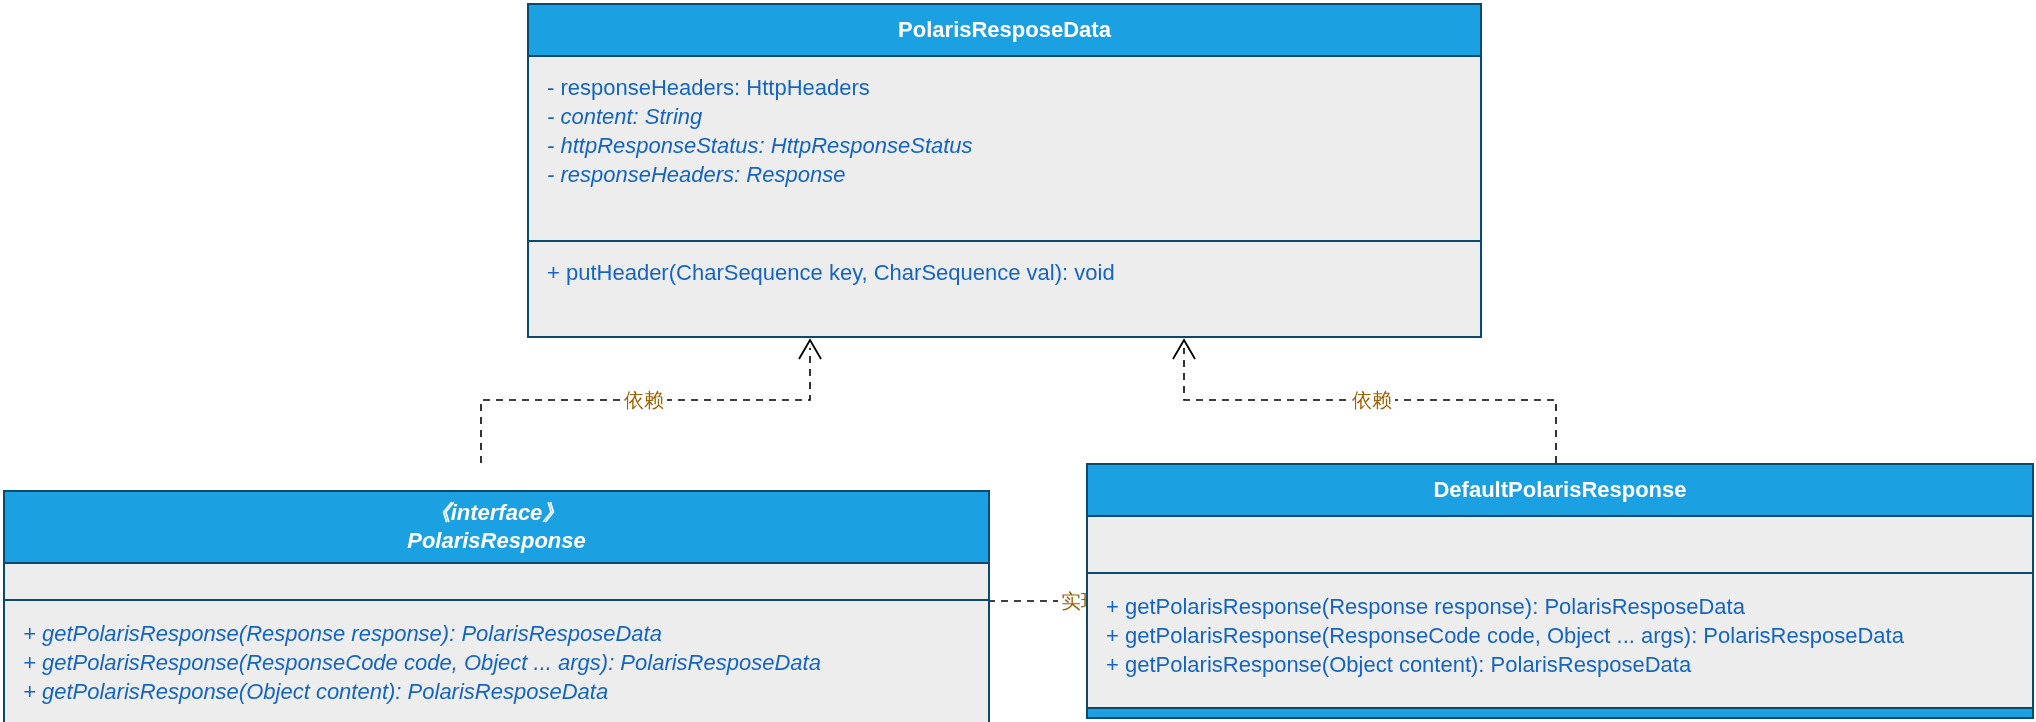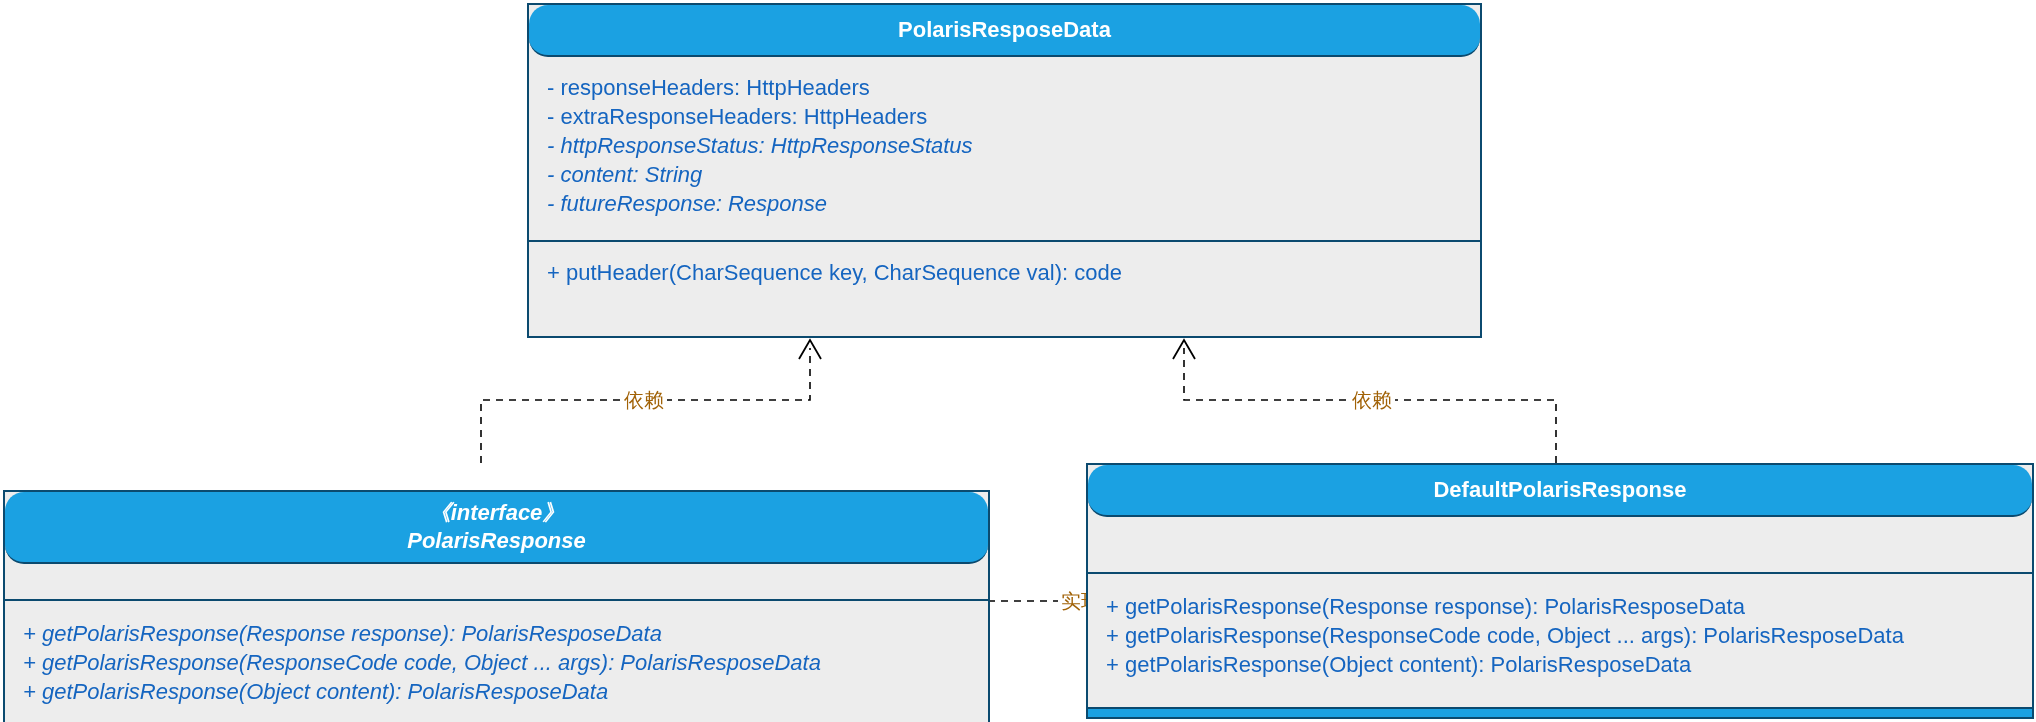--- a/index.html
+++ b/index.html
@@ -24,21 +24,20 @@
     border-bottom: 2px solid #0b4a6f;
     color: #ffffff;
     font-weight: bold;
     font-size: 22px;
     line-height: 28px;
     display: flex;
     flex-direction: column;
     align-items: center;
     justify-content: center;
     flex: 0 0 auto;
-    border-radius: 19px;
   }
   .uml-section {
     padding: 16px 18px 8px 18px;
     font-size: 22px;
     line-height: 29px;
     color: #1565c0;
     flex: 0 0 auto;
     white-space: nowrap;
     overflow: hidden;
   }
@@ -96,28 +95,27 @@
   <div class="edge-label" style="left:644px; top:400px;">依赖</div>
   <div class="edge-label" style="left:1372px; top:400px;">依赖</div>
   <div class="edge-label" style="left:1081px; top:601px;">实现</div>
 
   <div class="uml-class" style="left:527px; top:3px; width:955px; height:335px;">
     <div class="uml-header" style="height:52px;">
       <div>PolarisResposeData</div>
     </div>
     <div class="uml-section" style="height:183px;">
       <div>- responseHeaders: HttpHeaders</div>
-      <div>- extraResponseHeaders: HttpHeaders</div>
+      <div class="italic">- content: String</div>
       <div class="italic">- httpResponseStatus: HttpResponseStatus</div>
-      <div class="italic">- content: String</div>
-      <div class="italic">- futureResponse: Response</div>
+      <div class="italic">- responseHeaders: Response</div>
     </div>
     <div class="uml-divider"></div>
     <div class="uml-section">
-      <div>+ putHeader(CharSequence key, CharSequence val): code</div>
+      <div>+ putHeader(CharSequence key, CharSequence val): void</div>
     </div>
   </div>
 
   <div class="uml-class" style="left:3px; top:490px; width:987px; height:256px;">
     <div class="uml-header italic" style="height:72px;">
       <div>《interface》</div>
       <div>PolarisResponse</div>
     </div>
     <div class="spacer" style="height:35px;"></div>
     <div class="uml-divider"></div>

